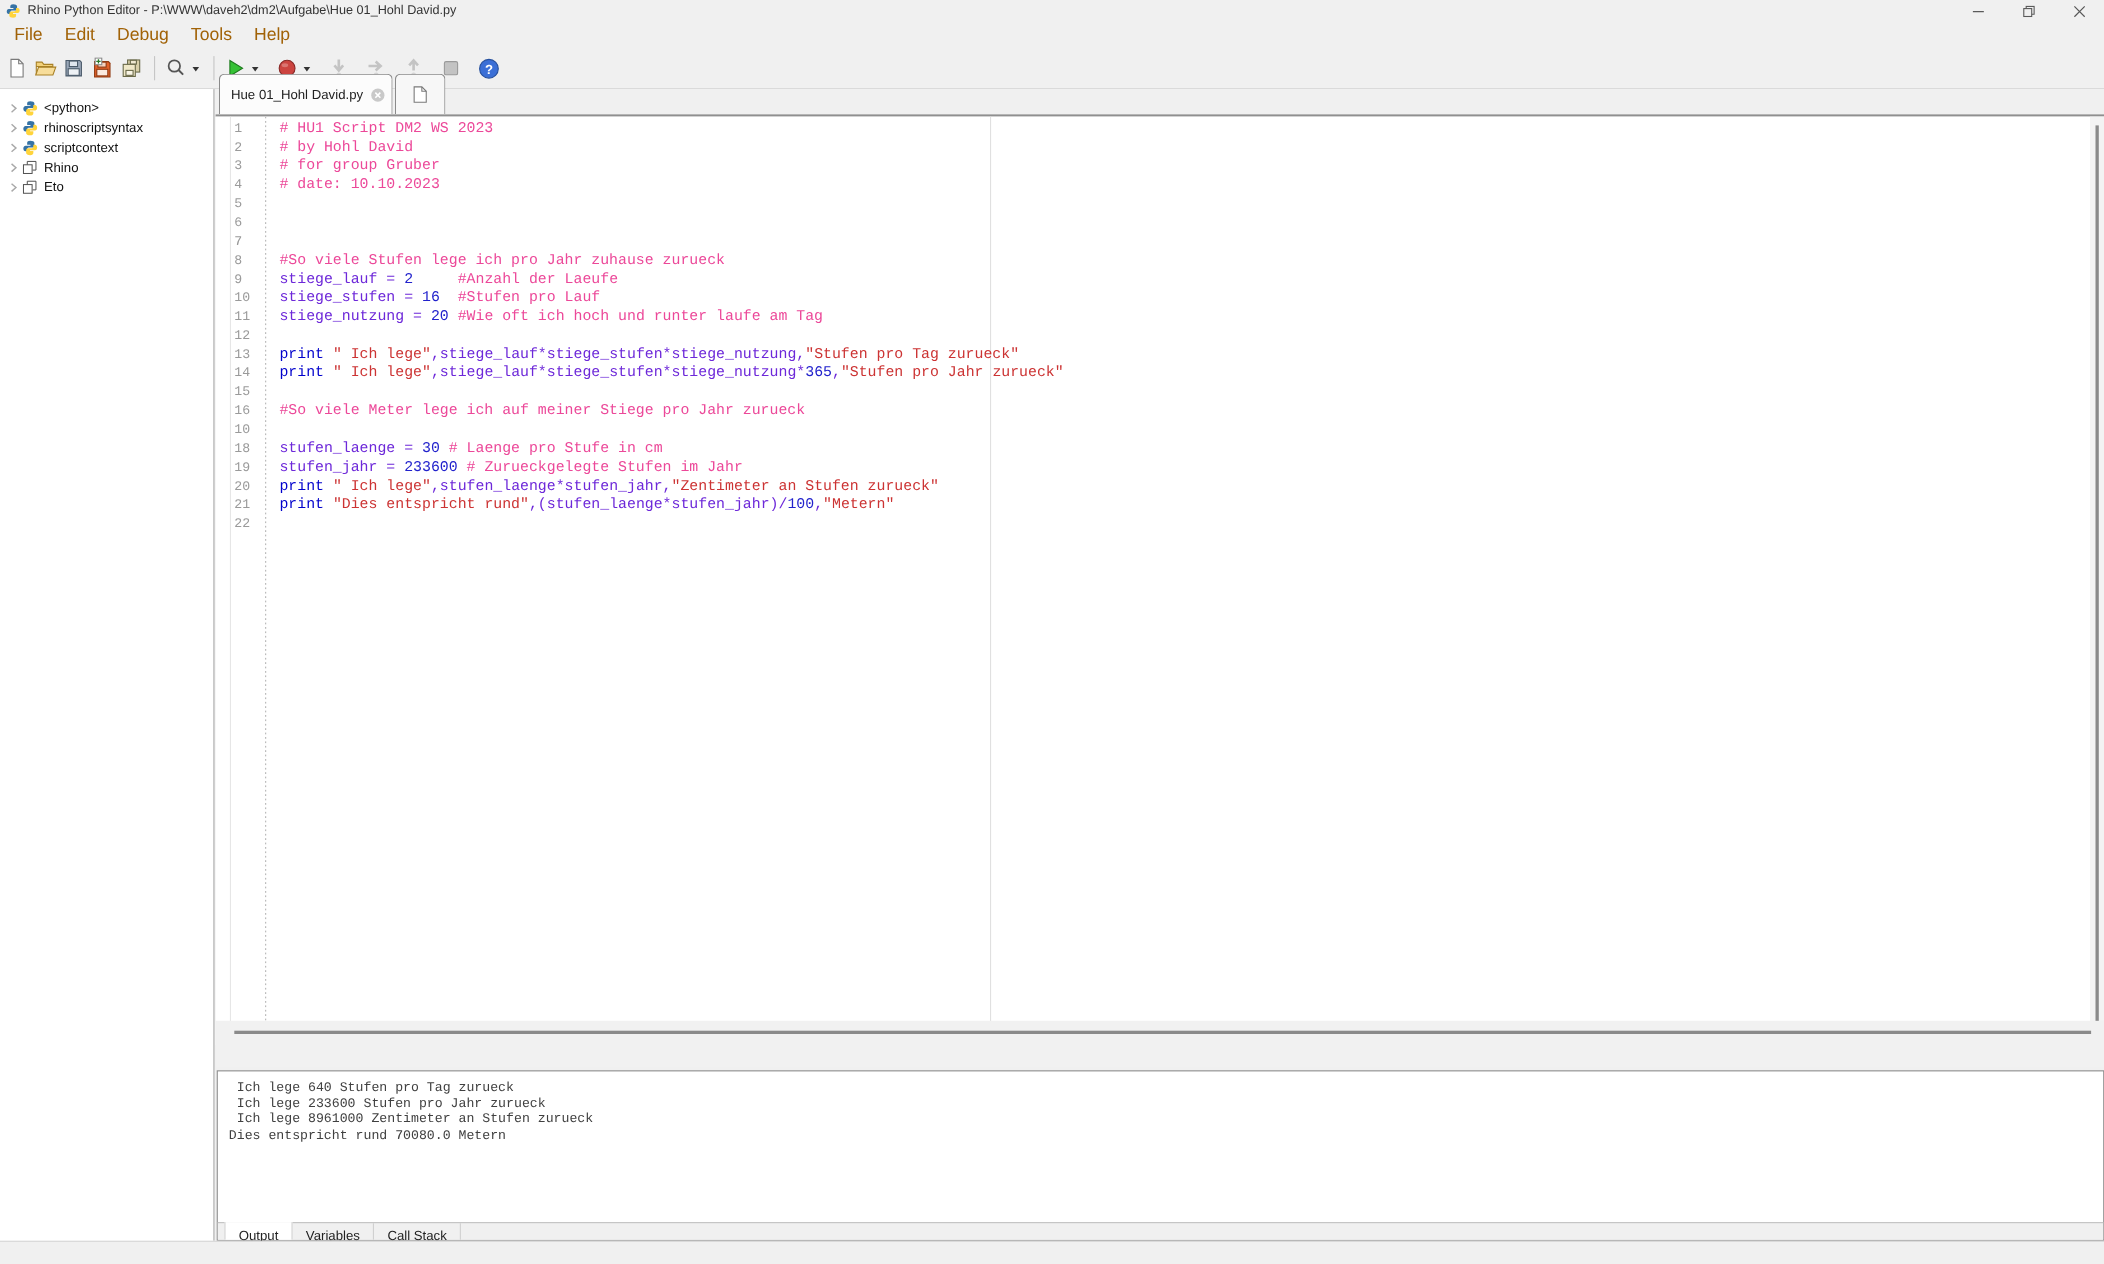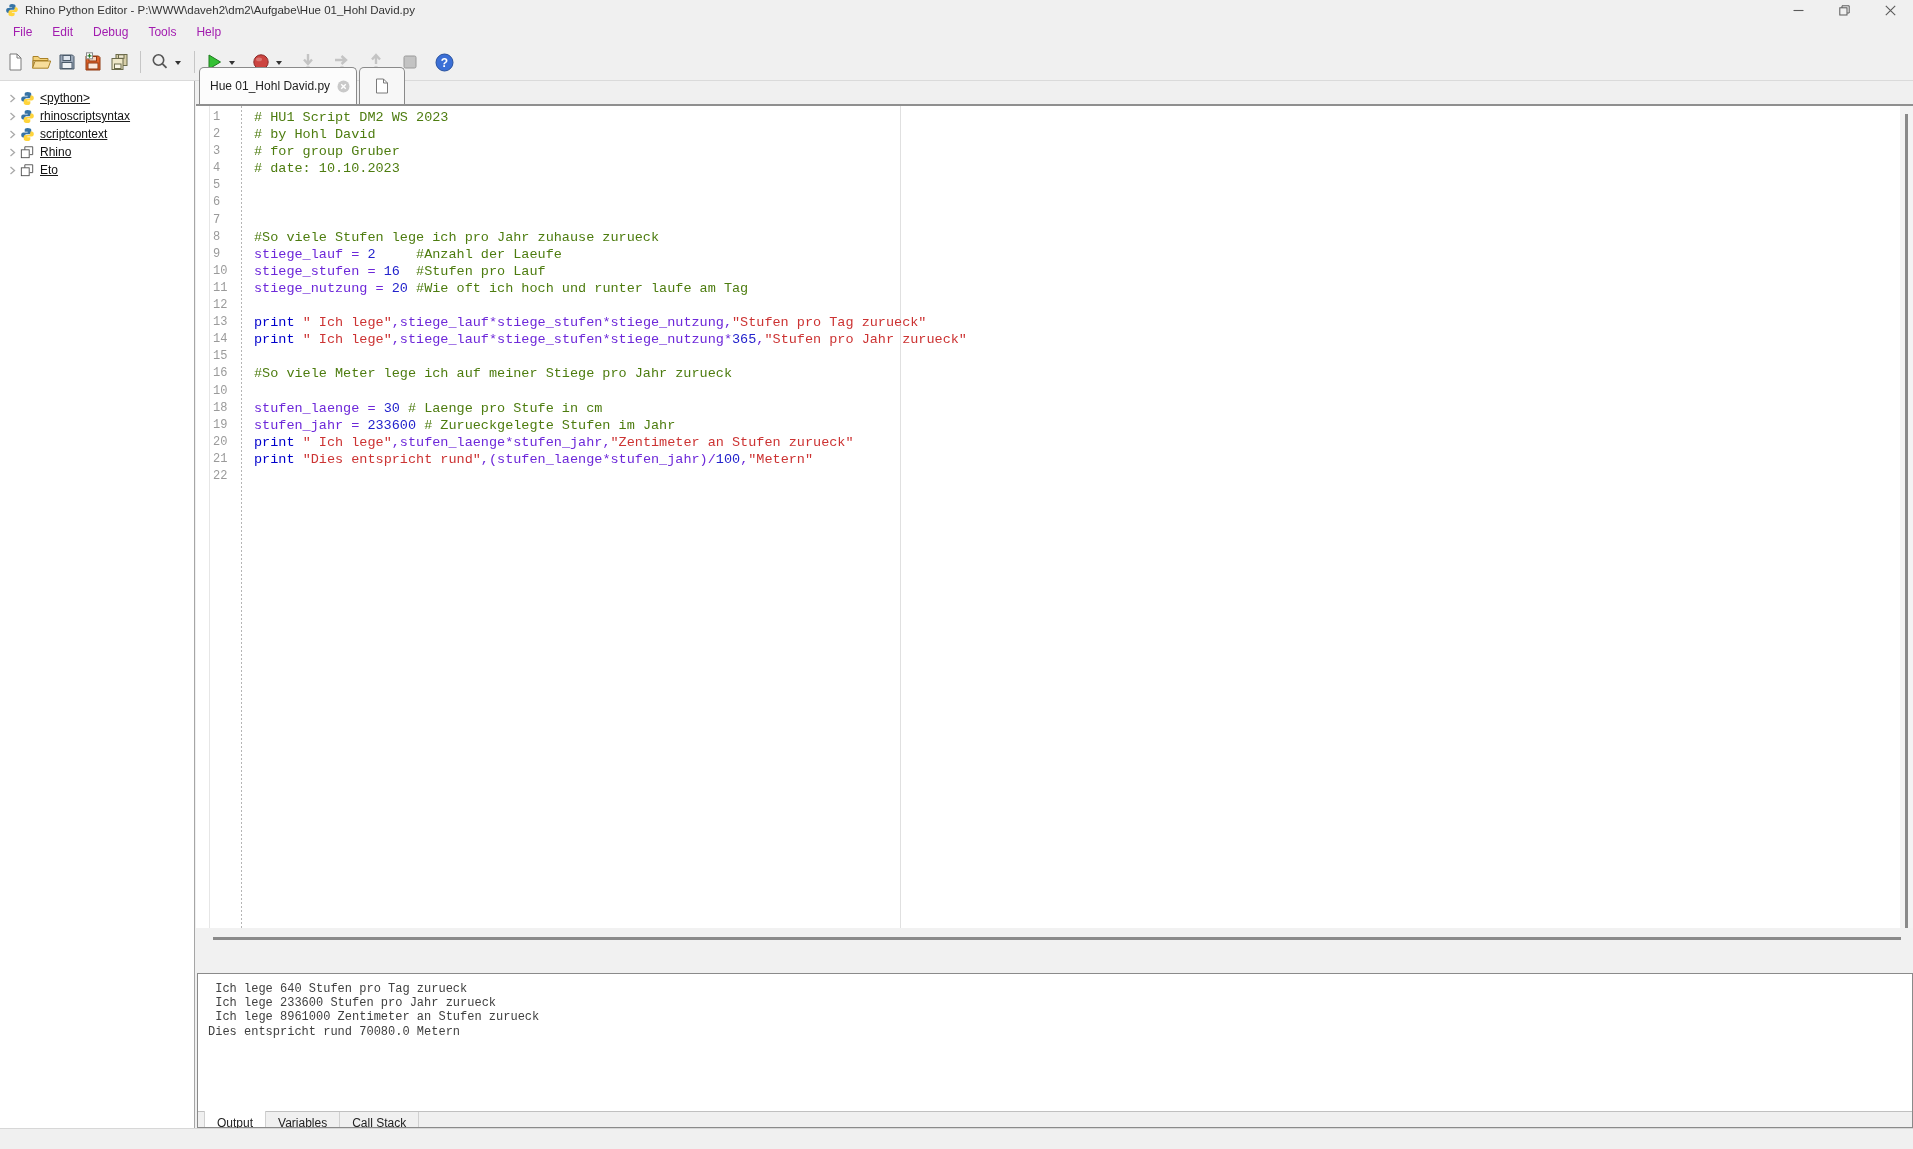--- a/index.html
+++ b/index.html
@@ -9,31 +9,31 @@
     background:#f0f0f0; font-family:"Liberation Sans", sans-serif; color:#1a1a1a;
   }
   
   .titlebar { position:absolute; top:0; left:0; right:0; height:20px; background:#f0f0f0; display:flex; align-items:center; }
   .app-icon { width:14px; height:14px; margin:0 6px 0 5px; flex:0 0 auto; }
   .title-text { font-size:11.5px; color:#333; }
   .win-controls { position:absolute; right:0; top:0; height:20px; display:flex; }
   .win-btn { width:46px; height:20px; display:flex; align-items:center; justify-content:center; }
   
   .menubar { position:absolute; top:20px; left:0; right:0; height:24px; background:#f0f0f0; display:flex; align-items:center; padding-left:4px; }
-  .menu-item { font-size:12px; color:#a21caf; padding:3px 9px; margin-right:2px; cursor:default; }
+  .menu-item { font-size:16px; color:#a16207; padding:3px 9px; margin-right:2px; cursor:default; }
   
   .toolbar { position:absolute; top:44px; left:0; right:0; height:36px; background:#f0f0f0; display:flex; align-items:center; padding-left:3px; }
   .tbtn { width:24px; height:26px; display:flex; align-items:center; justify-content:center; margin-right:2px; border-radius:3px; }
   .tbtn svg { display:block; }
   .tb-sep { width:1px; height:22px; background:#c6c6c6; margin:0 7px; }
   .caret { width:0; height:0; border:3px solid transparent; border-top:4px solid #333; margin:5px 6px 0 1px; }
   .gap8 { width:8px; }
   
   .bodyarea { position:absolute; top:80px; left:0; right:0; bottom:21px; border-top:1px solid #dadada; }
-  .sidebar { position:absolute; left:0; top:0; bottom:0; width:195px; background:#ffffff; border-right:1px solid #a6a6a6; padding-top:8px;text-decoration:underline; }
+  .sidebar { position:absolute; left:0; top:0; bottom:0; width:195px; background:#ffffff; border-right:1px solid #a6a6a6; padding-top:8px; }
   .tree-item { height:18px; display:flex; align-items:center; padding-left:8px; cursor:default; }
   .chev { width:12px; flex:0 0 auto; display:flex; align-items:center; }
   .tree-ico { width:17px; flex:0 0 auto; display:flex; align-items:center; }
   .tree-label { font-size:12px; color:#111; margin-left:3px; white-space:nowrap; }
   .main { position:absolute; left:196px; top:0; right:0; bottom:0; background:#f0f0f0; }
   
   .tabbar { position:absolute; left:0; right:0; top:0; height:23px; display:flex; align-items:flex-end; padding-left:3px; background:#f0f0f0; }
   .tab { height:37px; display:flex; align-items:center; border:1px solid #8a8a8a; border-bottom:none; border-radius:5px 5px 0 0; background:#fcfcfc; padding:0 6px 0 10px; }
   .tab-label { font-size:12px; color:#222; white-space:nowrap; }
   .tab-close { margin-left:7px; display:flex; }
@@ -41,21 +41,21 @@
   .main-topline { position:absolute; left:0; right:0; top:23px; height:2px; background:#8f8f8f; }
   
   .editor { position:absolute; left:0; right:0; top:25px; bottom:178px; background:#ffffff; overflow:hidden; }
   .bp-border { position:absolute; left:13px; top:0; bottom:0; width:1px; background:#e6e6e6; }
   .gutter-dotted { position:absolute; left:45px; top:0; bottom:0; width:1px; background-image:linear-gradient(#b5b5b5 40%, rgba(255,255,255,0) 0%); background-size:1px 4px; }
   .print-margin { position:absolute; left:704px; top:0; bottom:0; width:1px; background:#e0e0e0; }
   .code-lines { position:absolute; left:0; top:3px; right:14px; font-family:"Liberation Mono", monospace; font-size:13.5px; line-height:17.1px; }
   .code-line { display:flex; height:17.1px; white-space:pre; }
   .ln { width:45px; flex:0 0 auto; padding-left:17px; color:#9a9a9a; font-size:12px; }
   .lt { padding-left:13px; }
-  .tok-c { color:#4d7c0f;text-align:right; }
+  .tok-c { color:#ec4899;text-align:right; }
   .tok-k { color:#0000cc; font-weight:normal; }
   .tok-s { color:#cc3333; }
   .tok-n { color:#2222cc; }
   .tok-p { color:#6d28d9;text-align:center; }
   .vscroll { position:absolute; right:0; top:0; bottom:0; width:13px; background:#f3f3f3; }
   .vthumb { position:absolute; left:5px; width:3px; top:8px; bottom:8px; background:#8a8a8a; }
   
   .hscroll { position:absolute; left:0; right:0; top:847px; bottom:158px; background:#f1f1f1; }
   .hthumb { position:absolute; left:17px; right:12px; top:9px; height:3px; background:#8a8a8a; }
   

